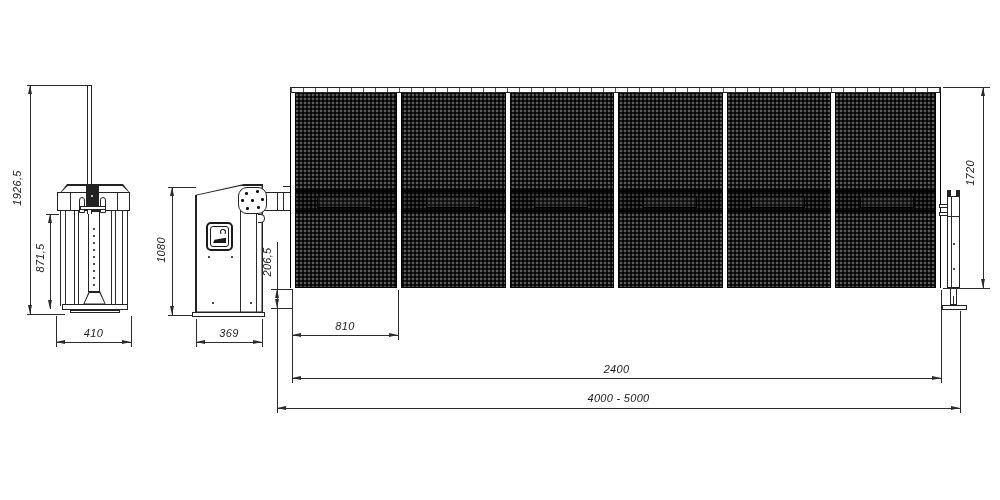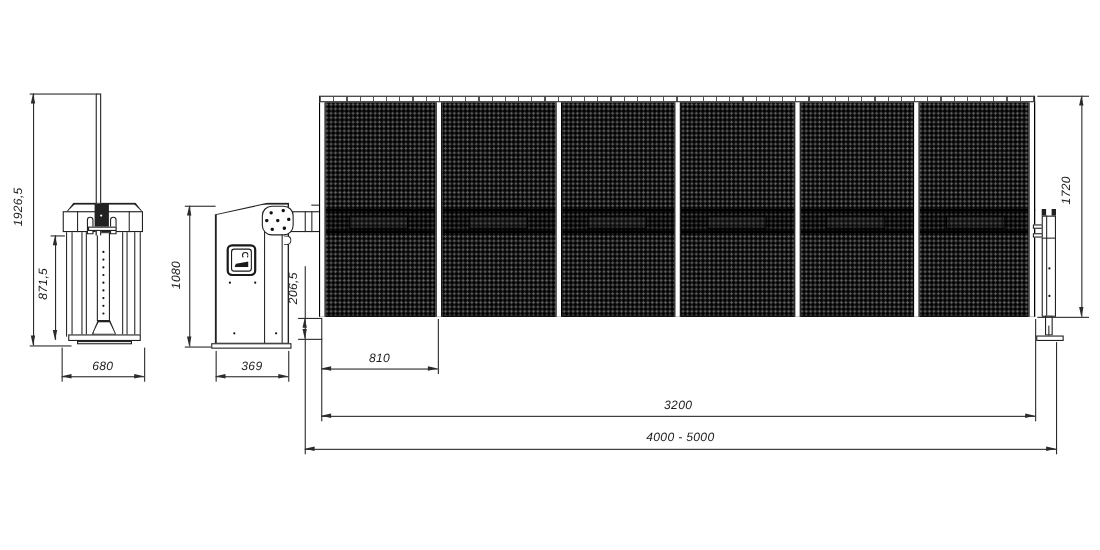--- a/index.html
+++ b/index.html
@@ -87,21 +87,21 @@
     <div class="a a-up" style="left:47.5px;top:214px;"></div>
     <div class="a a-down" style="left:47.5px;top:300px;"></div>
     <div class="hl" style="left:46px;top:214px;width:13px;"></div>
     <div class="dt v" style="left:10px;top:252px;">871,5</div>
 
     <div class="vl" style="left:56px;top:316px;height:31px;"></div>
     <div class="vl" style="left:131px;top:316px;height:31px;"></div>
     <div class="hl" style="left:56px;top:342px;width:75px;"></div>
     <div class="a a-left" style="left:56px;top:339.5px;"></div>
     <div class="a a-right" style="left:122px;top:339.5px;"></div>
-    <div class="dt" style="left:56px;top:327px;width:75px;">680</div>
+    <div class="dt" style="left:56px;top:327px;width:75px;">410</div>
   </div>
 
   <div>
 
     <div class="vl" style="left:172px;top:187px;height:128px;"></div>
     <div class="a a-up" style="left:169.5px;top:187px;"></div>
     <div class="a a-down" style="left:169.5px;top:306px;"></div>
     <div class="hl" style="left:168px;top:187px;width:28px;"></div>
     <div class="hl" style="left:168px;top:315px;width:25px;"></div>
     <div class="dt v" style="left:131px;top:244px;">1080</div>
@@ -204,21 +204,21 @@
     <div class="vl" style="left:960px;top:311px;height:102px;"></div>
 
     <div class="hl" style="left:292px;top:335px;width:106px;"></div>
     <div class="a a-left" style="left:292px;top:332.5px;"></div>
     <div class="a a-right" style="left:389px;top:332.5px;"></div>
     <div class="dt" style="left:292px;top:320px;width:106px;">810</div>
 
     <div class="hl" style="left:292px;top:378px;width:649px;"></div>
     <div class="a a-left" style="left:292px;top:375.5px;"></div>
     <div class="a a-right" style="left:932px;top:375.5px;"></div>
-    <div class="dt" style="left:292px;top:363px;width:649px;">3200</div>
+    <div class="dt" style="left:292px;top:363px;width:649px;">2400</div>
 
     <div class="hl" style="left:277px;top:408px;width:683px;"></div>
     <div class="a a-left" style="left:277px;top:405.5px;"></div>
     <div class="a a-right" style="left:951px;top:405.5px;"></div>
     <div class="dt" style="left:277px;top:392px;width:683px;">4000 - 5000</div>
   </div>
 
 </div>
 
 </body></html>

